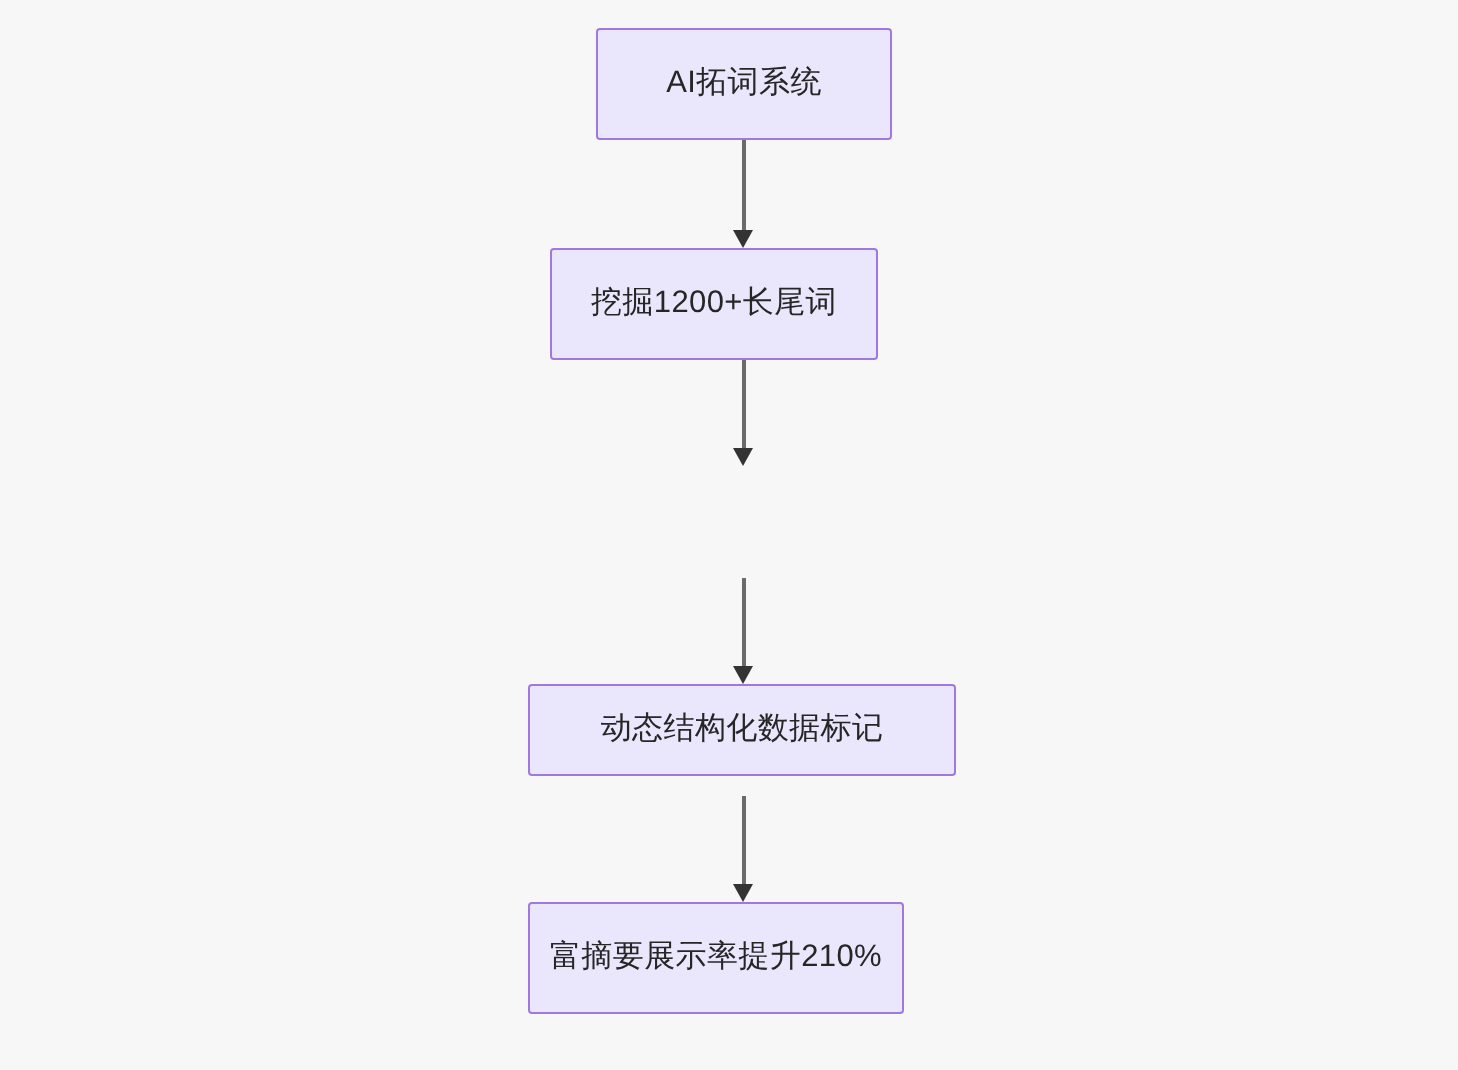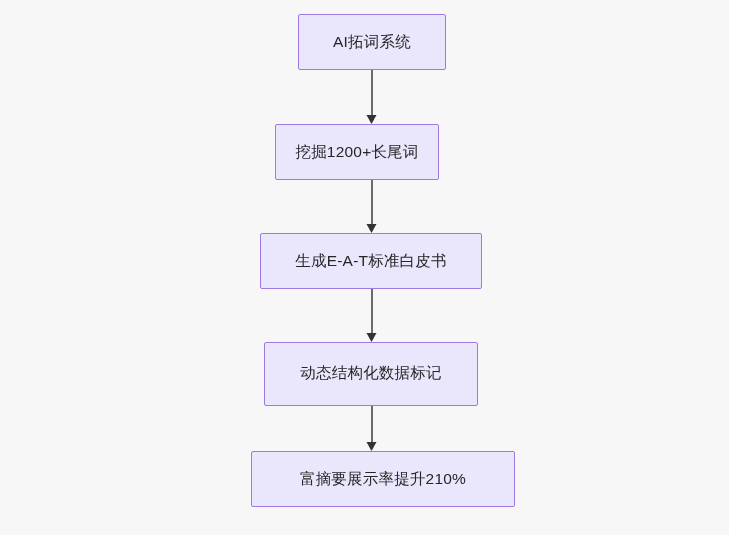--- a/index.html
+++ b/index.html
@@ -87,25 +87,22 @@
   </div>
 
   <div class="node" style="left:298px; top:14px; width:148px; height:56px;">
     <span class="node-label">AI拓词系统</span>
   </div>
 
   <div class="node" style="left:275px; top:124px; width:164px; height:56px;">
     <span class="node-label">挖掘1200+长尾词</span>
   </div>
 
-  <div class="node" style="left:260px; top:233px; width:222px; height:56px;">
-    <span class="node-label">生成E-A-T标准白皮书</span>
-  </div>
 
-  <div class="node" style="left:264px; top:342px; width:214px; height:64px;font-family:Liberation Mono, monospace;">
+  <div class="node" style="left:264px; top:342px; width:214px; height:46px;">
     <span class="node-label">动态结构化数据标记</span>
   </div>
 
-  <div class="node" style="left:251px; top:451px; width:264px; height:56px;text-align:center;">
+  <div class="node" style="left:264px; top:451px; width:188px; height:56px;text-align:center;">
     <span class="node-label">富摘要展示率提升210%</span>
   </div>
 
 </div>
 
 </body></html>

